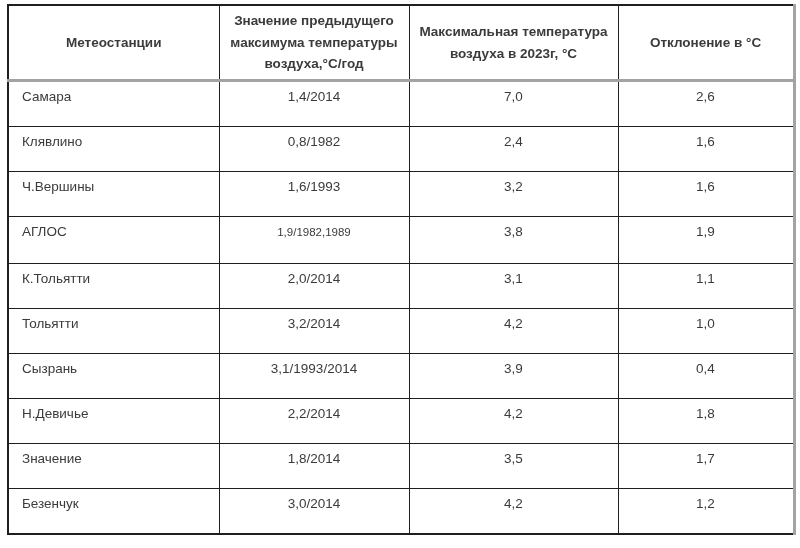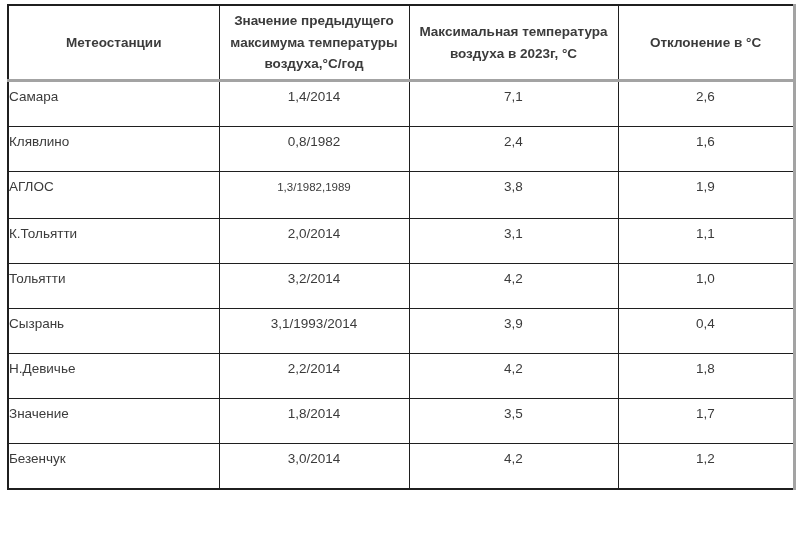--- a/index.html
+++ b/index.html
@@ -42,21 +42,21 @@
     }
     .weather-table td {
       height: 37px;
       font-size: 13.5px;
       vertical-align: top;
       padding: 7px 4px 0 4px;
       line-height: 1.2;
     }
     .weather-table td.station {
       text-align: left;
-      padding-left: 0;
+      padding-left: 13px;
     }
     .weather-table td.value {
       text-align: center;
       margin-left: 9px;
     }
     .weather-table td.small {
       font-size: 11.5px;
       padding-top: 9px;
     }
   </style>
@@ -79,32 +79,38 @@
 воздуха,°С/год</th>
         <th>Максимальная температура
 воздуха в 2023г, °С</th>
         <th>Отклонение в °С</th>
       </tr>
     </thead>
     <tbody id="table-body">
         <tr>
           <td class="station">Самара</td>
           <td class="value">1,4/2014</td>
-          <td class="value">7,1</td>
+          <td class="value">7,0</td>
           <td class="value">2,6</td>
         </tr>
         <tr>
           <td class="station">Клявлино</td>
           <td class="value">0,8/1982</td>
           <td class="value">2,4</td>
           <td class="value">1,6</td>
         </tr>
         <tr>
+          <td class="station">Ч.Вершины</td>
+          <td class="value">1,6/1993</td>
+          <td class="value">3,2</td>
+          <td class="value">1,6</td>
+        </tr>
+        <tr>
           <td class="station">АГЛОС</td>
-          <td class="value small">1,3/1982,1989</td>
+          <td class="value small">1,9/1982,1989</td>
           <td class="value">3,8</td>
           <td class="value">1,9</td>
         </tr>
         <tr>
           <td class="station">К.Тольятти</td>
           <td class="value">2,0/2014</td>
           <td class="value">3,1</td>
           <td class="value">1,1</td>
         </tr>
         <tr>

